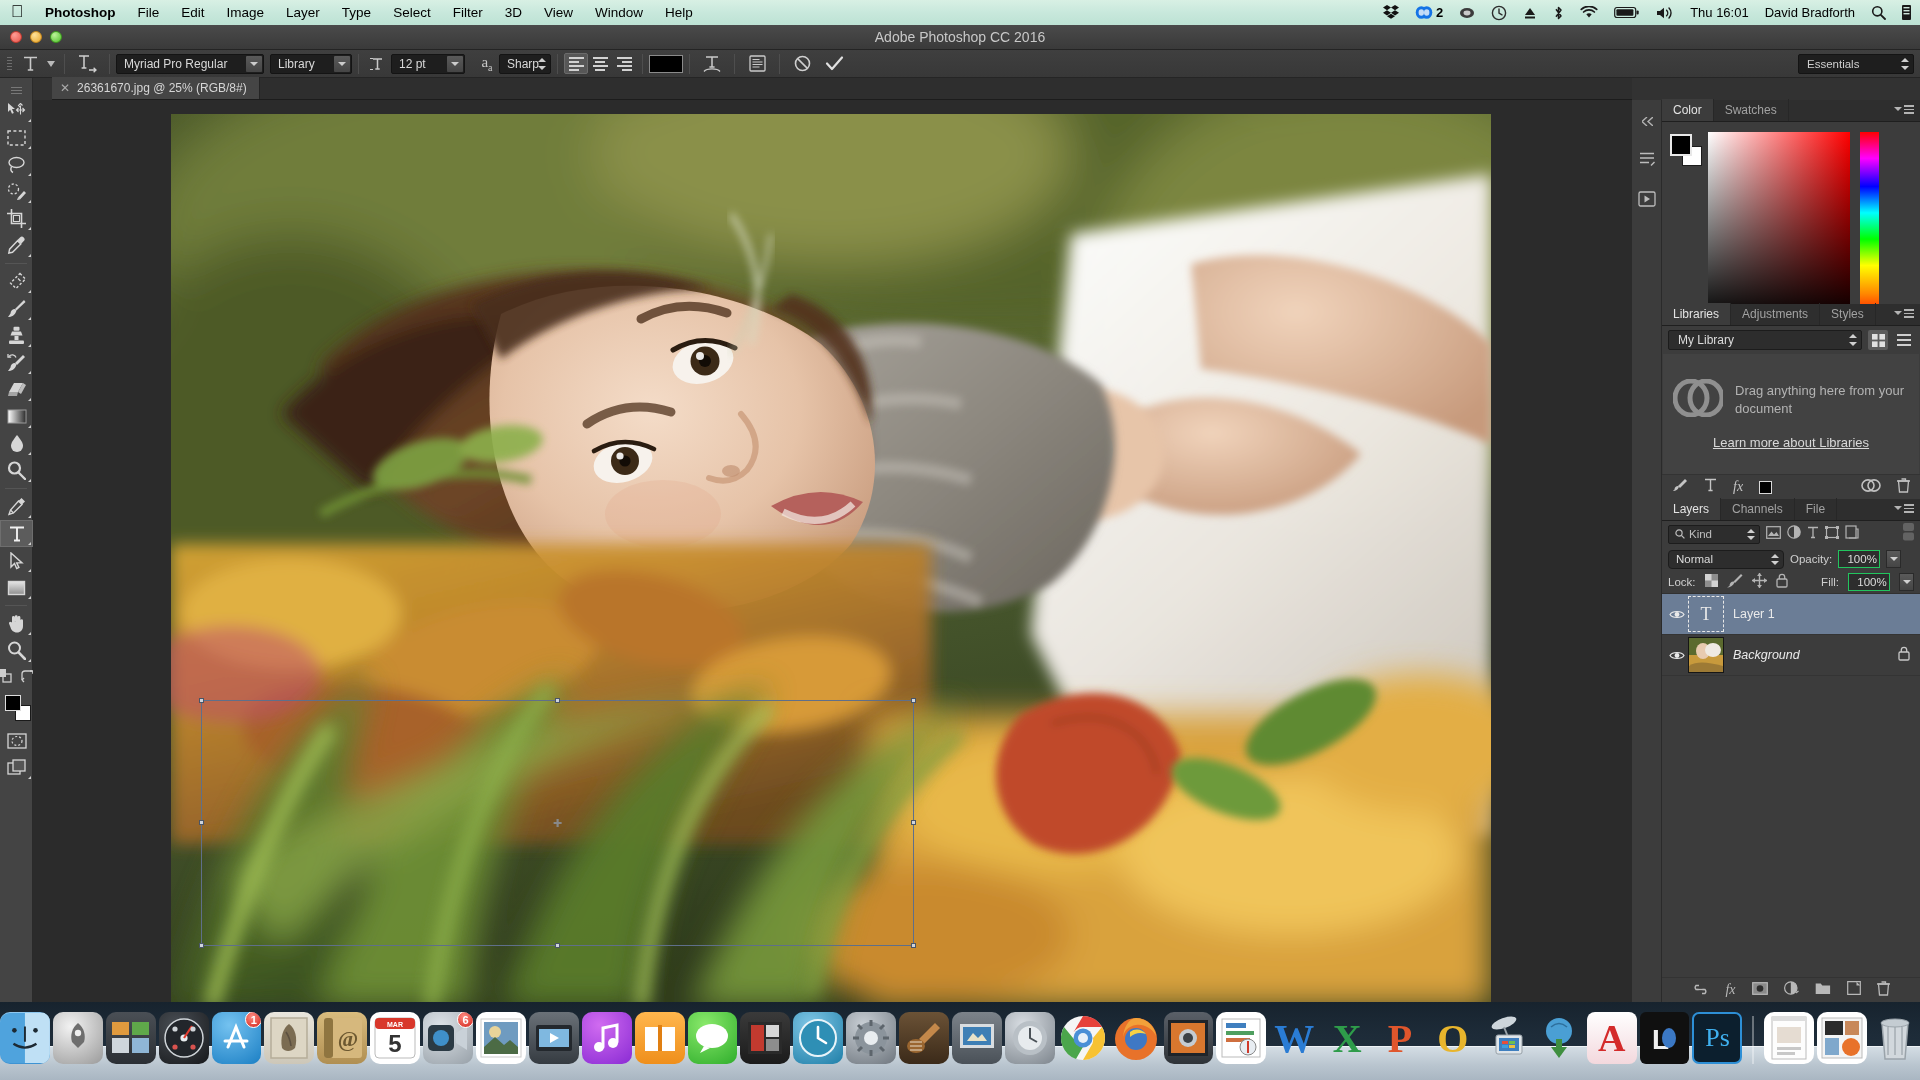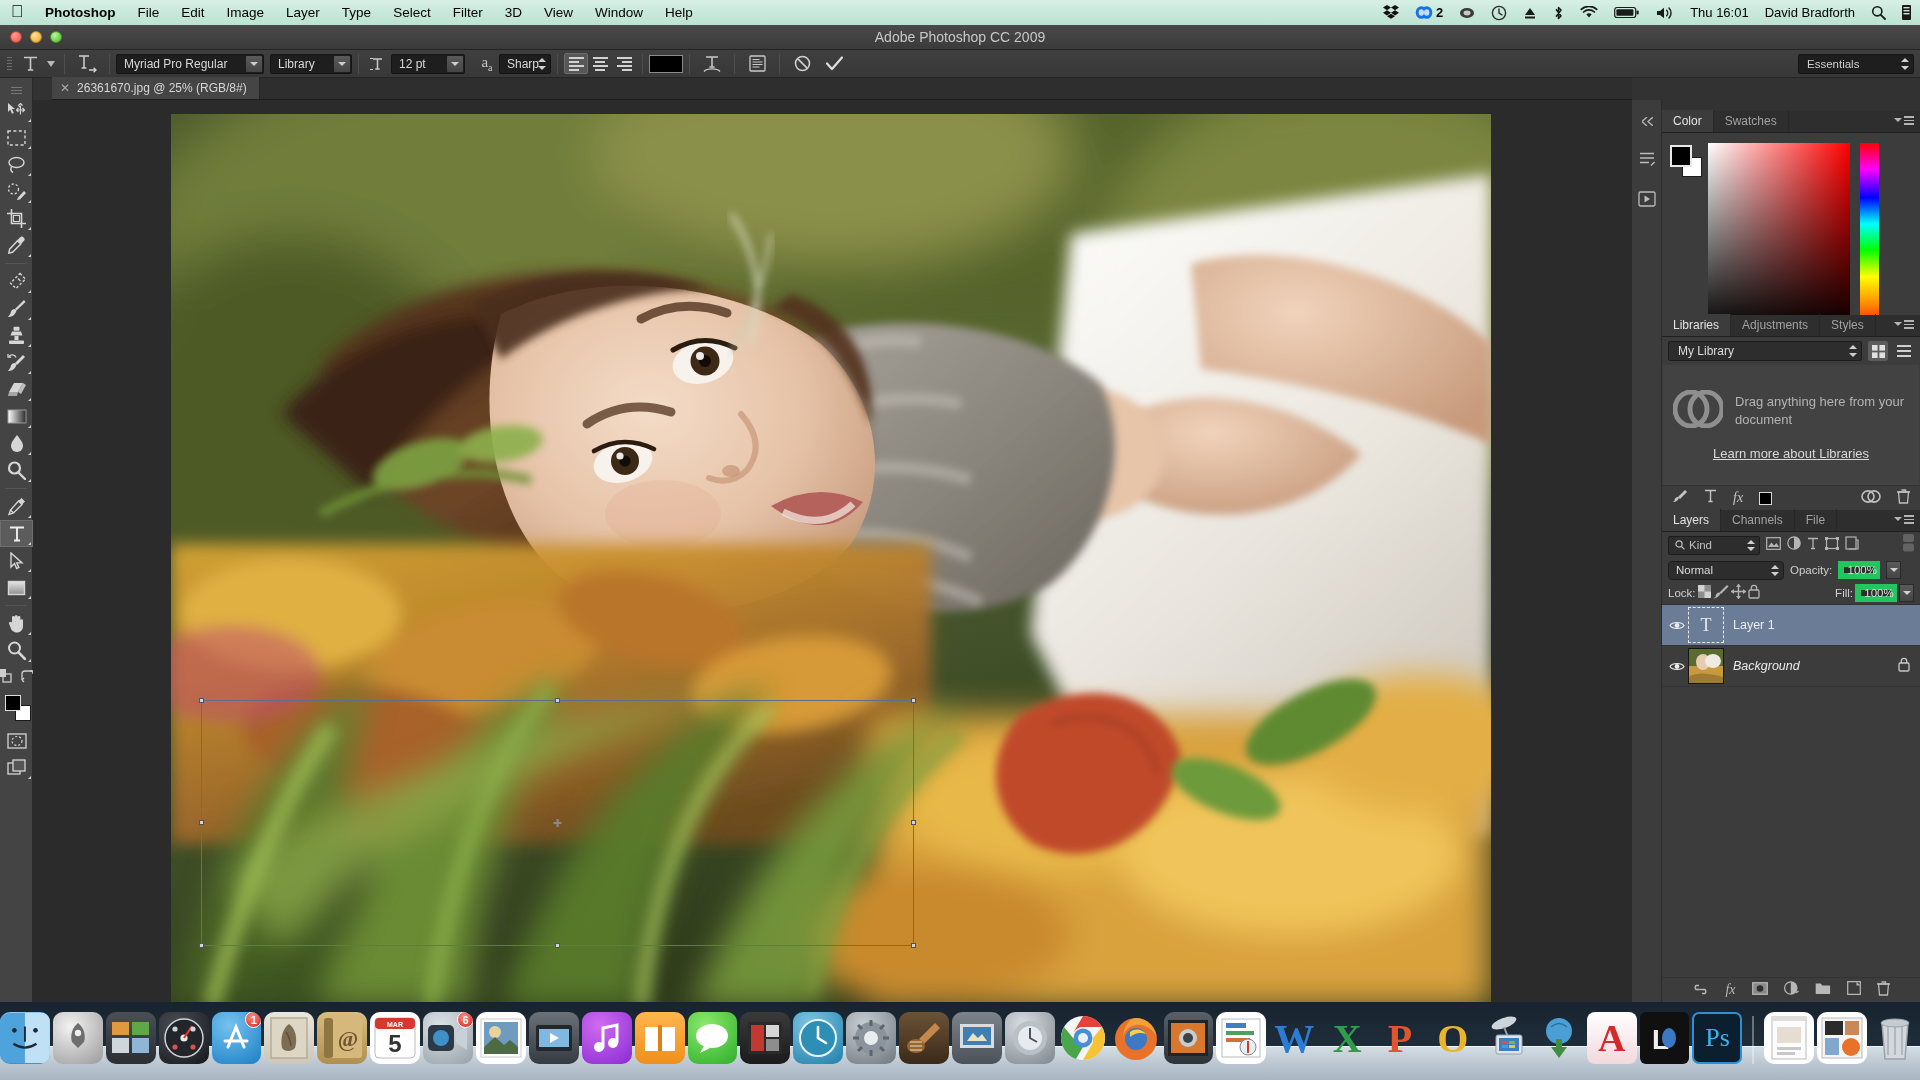--- a/index.html
+++ b/index.html
@@ -111,21 +111,21 @@
   #textbox { position:absolute; border:1px solid #5f6f8a; }
   .handle { position:absolute; width:5px; height:5px; background:#cfd4dc;
     border:1px solid #4a5566; }
   #tb-center { position:absolute; color:#888; font-size:11px; }
 
   
   #rail { position:absolute; right:258px; top:75px; width:30px; bottom:0;
     background:#3c3c3c; border-right:1px solid #2a2a2a; padding-top:6px; }
   .rail-btn { width:30px; height:30px; display:flex; align-items:center; justify-content:center; }
   #panels { position:absolute; right:0; top:75px; width:258px; bottom:0;
-    background:#a21caf; display:flex; flex-direction:column;margin-top:11px; }
+    background:#a21caf; display:flex; flex-direction:column; }
   .panel-tabs { height:22px; background:#2e2e2e; display:flex; align-items:flex-end;
     border-bottom:1px solid #1f1f1f; position:relative; }
   .ptab { height:22px; padding:0 11px; display:flex; align-items:center;
     font-size:12px; color:#a2a2a2; border-right:1px solid #272727; }
   .ptab.active { background:#3c3c3c; color:#e3e3e3; }
   .pmenu { position:absolute; right:6px; top:5px; display:flex; align-items:center; gap:2px; }
   .pmenu .tri { border-left:4px solid transparent; border-right:4px solid transparent;
     border-top:4px solid #b4b4b4; }
   .pmenu .lines { display:flex; flex-direction:column; gap:2px; }
   .pmenu .lines i { width:10px; height:1.5px; background:#b4b4b4; display:block; }
@@ -167,27 +167,27 @@
   #layerspanel { flex:1; background:#3c3c3c; display:flex; flex-direction:column; }
   #lp-filter { height:26px; display:flex; align-items:center; padding:0 6px; gap:6px; }
   #lp-kind { width:92px; height:19px; background:#2d2d2d; border:1px solid #1c1c1c;
     border-radius:2px; display:flex; align-items:center; gap:4px; padding-left:6px;
     font-size:11.5px; color:#bdbdbd; position:relative; }
   #lp-blend { height:24px; display:flex; align-items:center; padding:0 6px; gap:6px; }
   #blendmode { width:116px; height:19px; background:#2d2d2d; border:1px solid #1c1c1c;
     border-radius:4px; display:flex; align-items:center; padding-left:7px;
     font-size:11.5px; color:#dcdcdc; position:relative; }
   .fieldlabel { font-size:11.5px; color:#cfcfcf; }
-  .numfield { width:42px; height:18px; background:#2d2d2d; border:6px solid #22c55e;
+  .numfield { width:42px; height:18px; background:#2d2d2d; border:1px solid #22c55e;
     display:flex; align-items:center; justify-content:center; font-size:11.5px; color:#dcdcdc;padding-left:6px; }
   .numarrow { width:15px; height:18px; background:linear-gradient(180deg,#5a5a5a,#454545);
     border:1px solid #2a2a2a; display:flex; align-items:center; justify-content:center; }
   .numarrow:after { content:""; border-left:4px solid transparent;
     border-right:4px solid transparent; border-top:4px solid #d0d0d0; }
-  #lp-lock { height:22px; display:flex; align-items:center; padding:0 6px; gap:2px; }
+  #lp-lock { height:22px; display:flex; align-items:center; padding:0 6px; gap:9px; }
   #layerlist { flex:1; background:#3c3c3c; border-top:1px solid #313131; }
   .layerrow { height:41px; display:flex; align-items:center; border-bottom:1px solid #343434;
     padding-left:4px; }
   .layerrow.sel { background:#6b7d96; }
   .eye { width:22px; display:flex; align-items:center; justify-content:center; }
   .lthumb { width:36px; height:36px; background:#2a2a2a; border:1px solid #161616;
     display:flex; align-items:center; justify-content:center; overflow:hidden; }
   .lthumb.txt { border:1px dashed #e8e8e8; background:transparent;
     font-size:18px; color:#e8e8e8; font-family:"Liberation Serif",serif; }
   .lname { margin-left:9px; font-size:12.5px; color:#eaeaea; }
@@ -309,21 +309,21 @@
 </div>
 
 <div id="ps-window">
 
   <div id="ps-titlebar">
     <div class="traffic">
       <div class="tl r"></div>
       <div class="tl y"></div>
       <div class="tl g"></div>
     </div>
-    <div id="ps-title">Adobe Photoshop CC 2009</div>
+    <div id="ps-title">Adobe Photoshop CC 2016</div>
   </div>
 
   <div id="options-bar">
     <div class="ob-grip">
         <i></i>
         <i></i>
         <i></i>
         <i></i>
         <i></i>
       </div>

